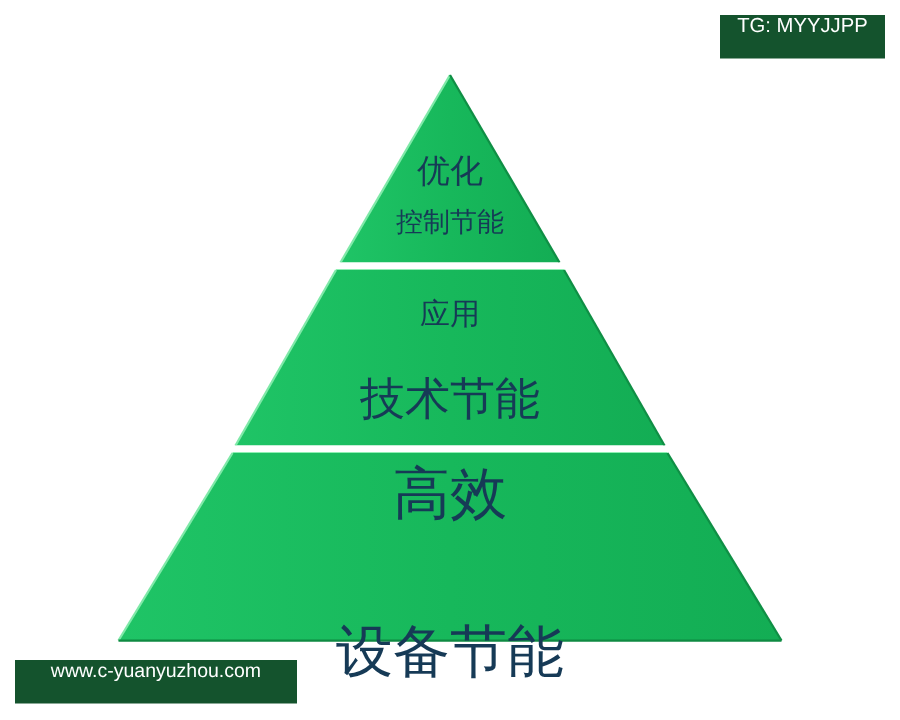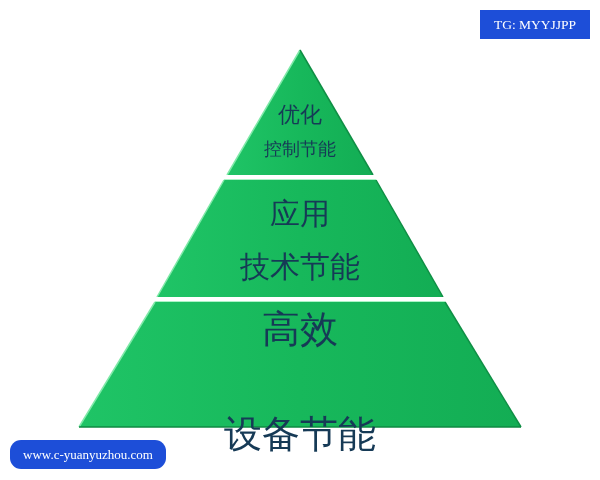--- a/index.html
+++ b/index.html
@@ -25,50 +25,49 @@
       position: absolute;
       left: 0;
       width: 600px;
       text-align: center;
       color: #163a56;
       white-space: nowrap;
       line-height: 1;
     }
     .tier-top-l1 { top: 104px; font-size: 22px; letter-spacing: 0px; }
     .tier-top-l2 { top: 140px; font-size: 18px; letter-spacing: 0px; }
-    .tier-mid-l1 { top: 199px; font-size: 30px; }
+    .tier-mid-l1 { top: 199px; font-size: 20px; }
     .tier-mid-l2 { top: 252px; font-size: 30px; }
     .tier-bot-l1 { top: 310px; font-size: 38px; }
     .tier-bot-l2 { top: 376px; font-size: 38px; margin-top: 39px; }
 
     .watermark {
       position: absolute;
-      background: #1d4ed8;
+      background: #14532d;
       color: #ffffff;
-      font-family: Liberation Serif, serif;
+      font-family: Liberation Sans, sans-serif;
       font-size: 13px;
       display: flex;
-      align-items: center;
+      align-items: flex-start;
       justify-content: center;
       line-height: 1;
     }
     .watermark-tg {
       left: 480px;
       top: 10px;
       width: 110px;
       height: 29px;
       font-size: 13.5px;
     }
     .watermark-site {
       left: 10px;
       top: 440px;
-      width: 156px;
+      width: 188px;
       height: 29px;
       font-size: 13px;
-      border-radius: 11px;
     }
   </style>
 </head>
 <body>
 
 <svg class="pyramid-svg" viewBox="0 0 600 480" xmlns="http://www.w3.org/2000/svg">
   <defs>
     <linearGradient id="tierShade" x1="0" y1="0" x2="1" y2="0">
       <stop offset="0" stop-color="#1fc466"></stop>
       <stop offset="0.5" stop-color="#17b85b"></stop>

